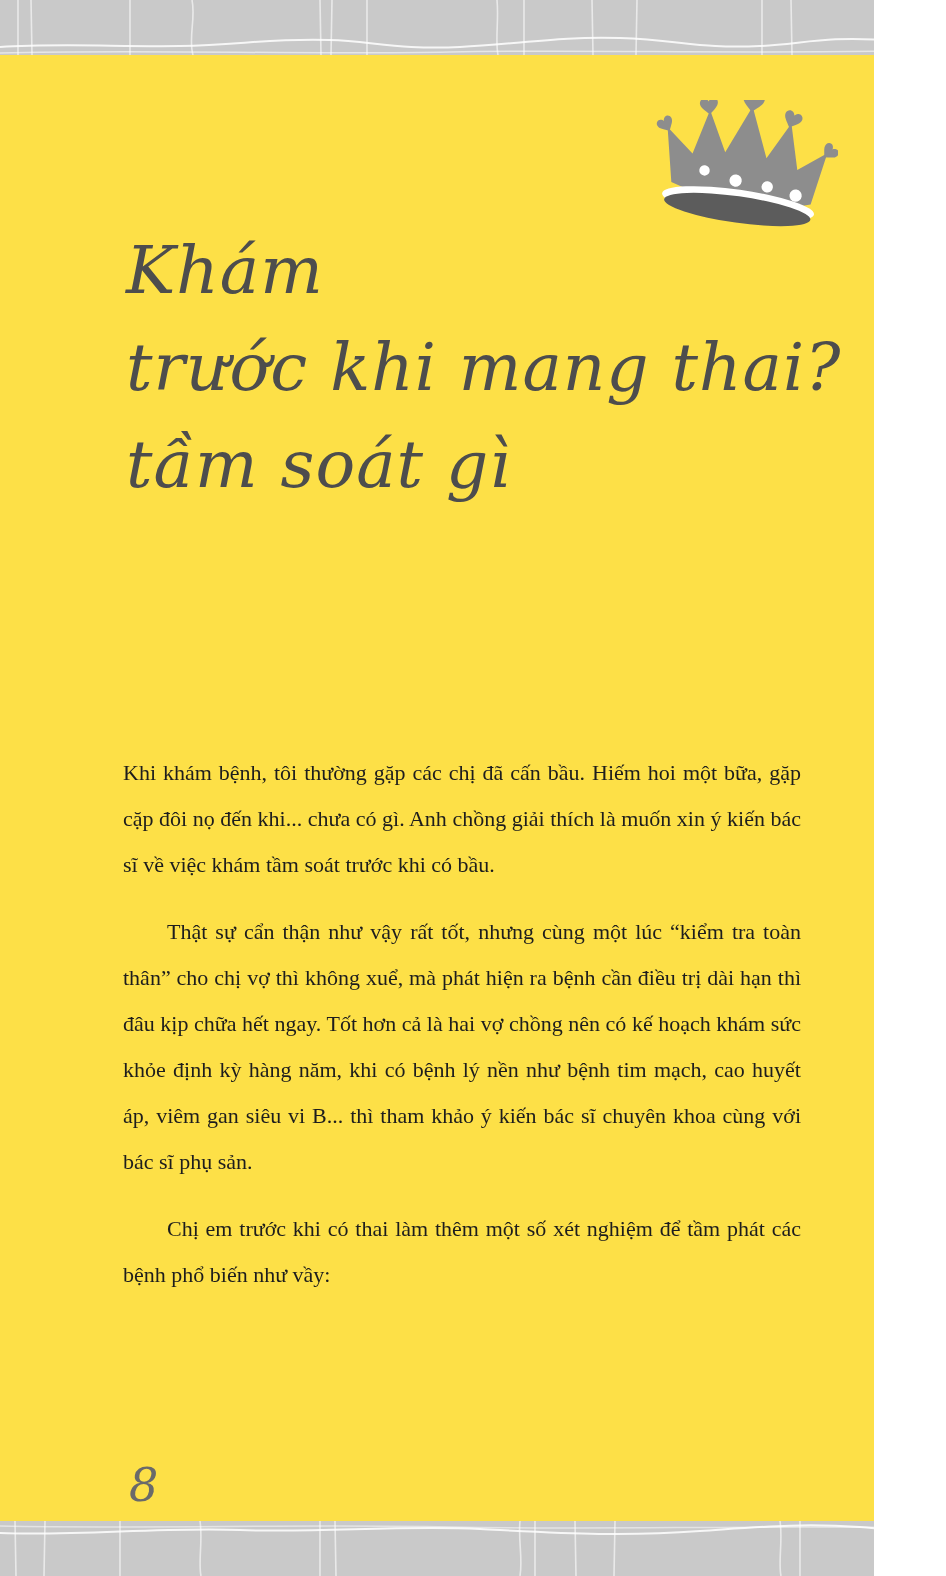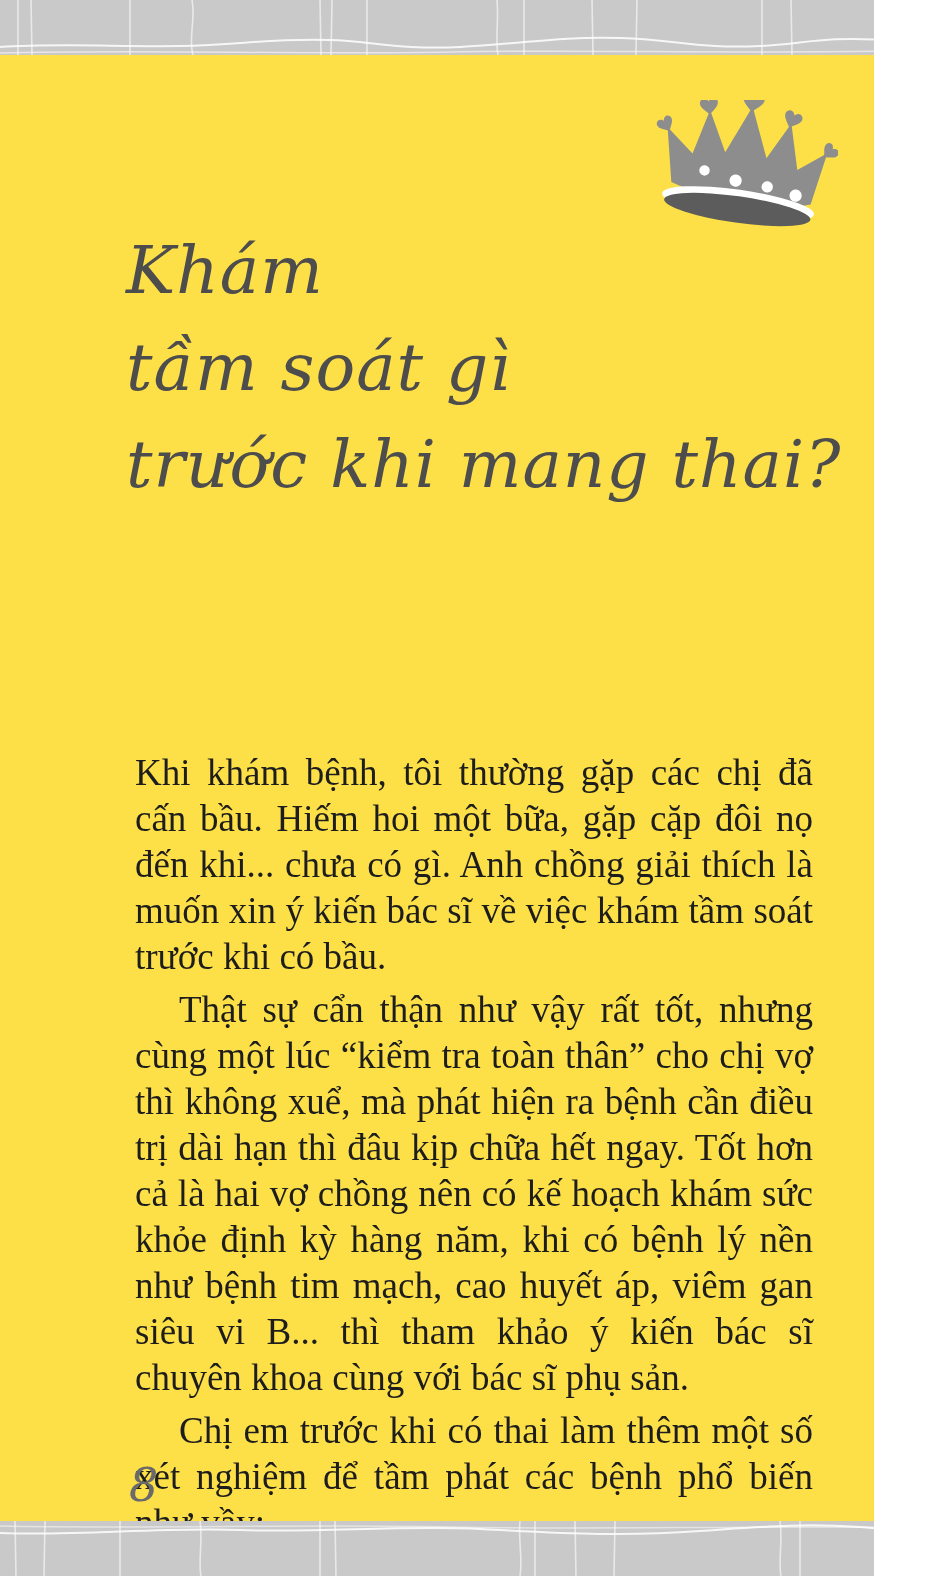--- a/index.html
+++ b/index.html
@@ -17,25 +17,25 @@
     position:absolute; left:646px; top:100px; width:192px; height:142px;
   }
   .crown svg { width:100%; height:100%; }
   .chapter-title {
     position:absolute; left:126px; top:222px; margin:0;
     font-family:"DejaVu Serif", serif; font-style:italic; font-weight:400;
     color:#4d4d4d; font-size:66px; line-height:97px; letter-spacing:1px;
   }
   .chapter-title .t-line { display:block; white-space:nowrap; }
   .body-text {
-    position:absolute; left:135px; top:750px; width:678px;
-    color:#1d1d1d; font-size:37px; line-height:46px; text-align:justify;
+    position:absolute; left:123px; top:750px; width:678px;
+    color:#1d1d1d; font-size:22px; line-height:46px; text-align:justify;
   }
   .body-text p { margin:0; }
-  .body-text p.indent { text-indent:44px; margin-top:7px; }
+  .body-text p.indent { text-indent:44px; margin-top:21px; }
   .page-number {
     position:absolute; left:129px; top:1458px;
     font-family:"DejaVu Serif", serif; font-style:italic;
     font-size:46px; color:#6a6a6a;
   }
 </style>
 </head>
 <body>
 
 <div class="page">
@@ -83,22 +83,22 @@
         <circle cx="60" cy="80" r="5.5" fill="#ffffff"></circle>
         <circle cx="94" cy="86" r="6.5" fill="#ffffff"></circle>
         <circle cx="128" cy="88" r="6" fill="#ffffff"></circle>
         <circle cx="159" cy="93" r="6.5" fill="#ffffff"></circle>
       </g>
     </svg>
   </div>
 
   <h1 class="chapter-title">
     <span class="t-line">Khám</span>
+    <span class="t-line">trước khi mang thai?</span>
     <span class="t-line">tầm soát gì</span>
-    <span class="t-line">trước khi mang thai?</span>
   </h1>
 
   <div class="body-text">
     <p>Khi khám bệnh, tôi thường gặp các chị đã cấn bầu. Hiếm hoi một bữa, gặp cặp đôi nọ đến khi... chưa có gì. Anh chồng giải thích là muốn xin ý kiến bác sĩ về việc khám tầm soát trước khi có bầu.</p>
     <p class="indent">Thật sự cẩn thận như vậy rất tốt, nhưng cùng một lúc “kiểm tra toàn thân” cho chị vợ thì không xuể, mà phát hiện ra bệnh cần điều trị dài hạn thì đâu kịp chữa hết ngay. Tốt hơn cả là hai vợ chồng nên có kế hoạch khám sức khỏe định kỳ hàng năm, khi có bệnh lý nền như bệnh tim mạch, cao huyết áp, viêm gan siêu vi B... thì tham khảo ý kiến bác sĩ chuyên khoa cùng với bác sĩ phụ sản.</p>
     <p class="indent">Chị em trước khi có thai làm thêm một số xét nghiệm để tầm phát các bệnh phổ biến như vầy:</p>
   </div>
 
   <div class="page-number">8</div>
 

